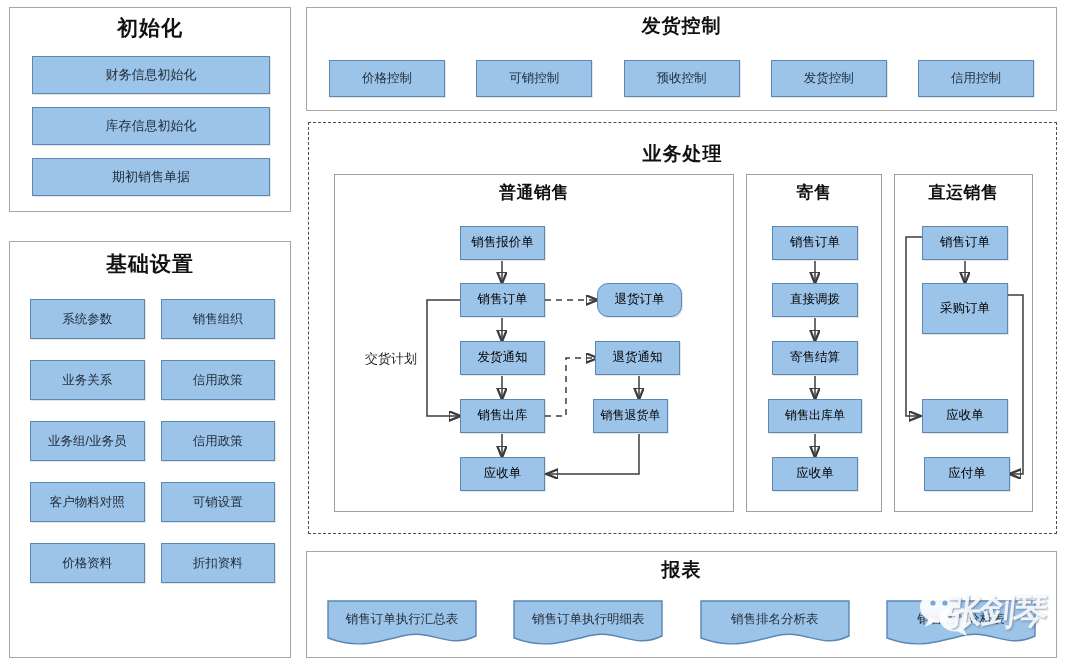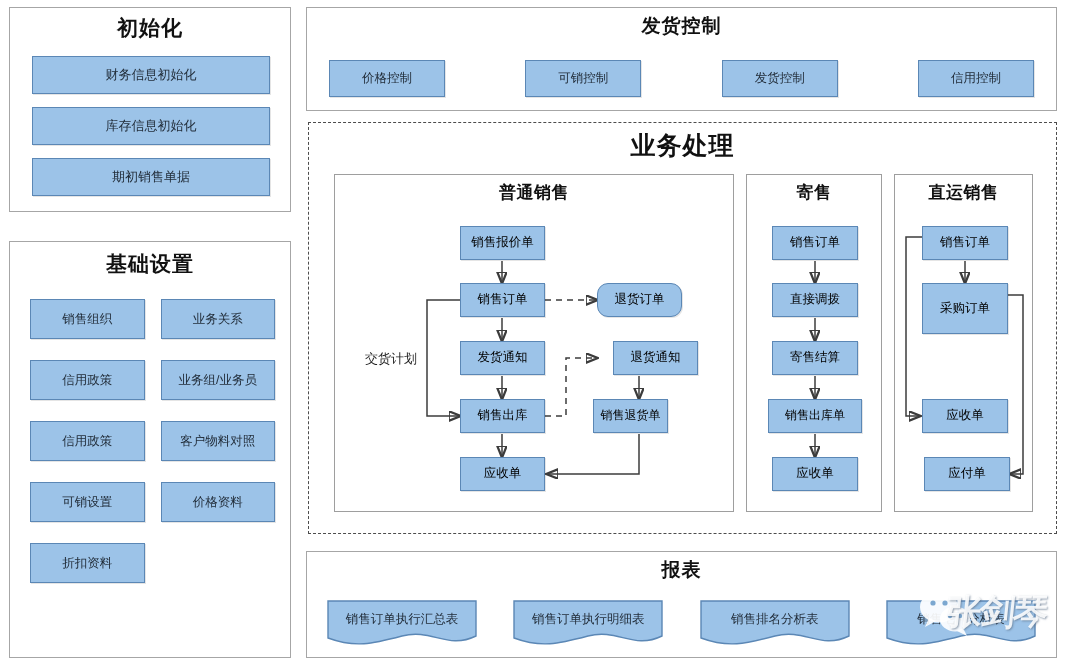--- a/index.html
+++ b/index.html
@@ -77,21 +77,21 @@
   #panel-control{left:306px;top:7px;width:751px;height:104px;}
   #panel-control .panel-title{font-size:19px;margin-top:5px;}
   .ctrl-row{
     position:absolute;left:22px;top:52px;right:22px;
     display:flex;justify-content:space-between;
   }
   .ctrl-row .gridbox{width:116px;height:37px;font-size:12.5px;}
 
   
   #panel-biz{left:308px;top:122px;width:749px;height:412px;}
-  #panel-biz .panel-title{font-size:25px;margin-top:6px;}
+  #panel-biz .panel-title{font-size:19px;margin-top:18px;}
 
   .subpanel{
     position:absolute;
     border:1.4px solid #9e9e9e;
     background:#fff;
     box-sizing:border-box;
   }
   .subpanel .sub-title{
     text-align:center;font-weight:bold;color:#111;font-size:17px;
     margin-top:6px;letter-spacing:.5px;
@@ -154,37 +154,39 @@
     <div class="init-list">
       <div class="gridbox">财务信息初始化</div>
       <div class="gridbox">库存信息初始化</div>
       <div class="gridbox">期初销售单据</div>
     </div>
   </section>
 
   <section class="panel" id="panel-basic">
     <div class="panel-title">基础设置</div>
     <div class="basic-grid">
+      <div class="gridbox">系统参数</div>
       <div class="gridbox">销售组织</div>
       <div class="gridbox">业务关系</div>
       <div class="gridbox">信用政策</div>
       <div class="gridbox">业务组/业务员</div>
       <div class="gridbox">信用政策</div>
       <div class="gridbox">客户物料对照</div>
       <div class="gridbox">可销设置</div>
       <div class="gridbox">价格资料</div>
       <div class="gridbox">折扣资料</div>
     </div>
   </section>
 
   <section class="panel" id="panel-control">
     <div class="panel-title">发货控制</div>
     <div class="ctrl-row">
       <div class="gridbox">价格控制</div>
       <div class="gridbox">可销控制</div>
+      <div class="gridbox">预收控制</div>
       <div class="gridbox">发货控制</div>
       <div class="gridbox">信用控制</div>
     </div>
   </section>
 
   <section class="panel dashed" id="panel-biz">
     <div class="panel-title">业务处理</div>
 
     <div class="subpanel" id="sub-normal">
       <div class="sub-title">普通销售</div>
@@ -217,21 +219,21 @@
 
       <div class="plan-label" style="left:30px;top:175px;">交货计划</div>
 
       <div class="box" style="left:125px;top:51px;width:85px;height:34px;">销售报价单</div>
       <div class="box" style="left:125px;top:108px;width:85px;height:34px;">销售订单</div>
       <div class="box" style="left:125px;top:166px;width:85px;height:34px;">发货通知</div>
       <div class="box" style="left:125px;top:224px;width:85px;height:34px;">销售出库</div>
       <div class="box" style="left:125px;top:282px;width:85px;height:34px;">应收单</div>
 
       <div class="box" style="left:262px;top:108px;width:85px;height:34px;border-radius:11px;">退货订单</div>
-      <div class="box" style="left:278px;top:166px;width:85px;height:34px;">退货通知</div>
+      <div class="box" style="left:260px;top:166px;width:85px;height:34px;">退货通知</div>
       <div class="box sm" style="left:258px;top:224px;width:75px;height:34px;">销售退货单</div>
     </div>
 
     <div class="subpanel" id="sub-consign">
       <div class="sub-title">寄售</div>
 
       <svg class="flow-svg" width="136" height="338">
         <line x1="68" y1="86" x2="68" y2="108" marker-end="url(#ah)"></line>
         <line x1="68" y1="143" x2="68" y2="166" marker-end="url(#ah)"></line>
         <line x1="68" y1="201" x2="68" y2="224" marker-end="url(#ah)"></line>

